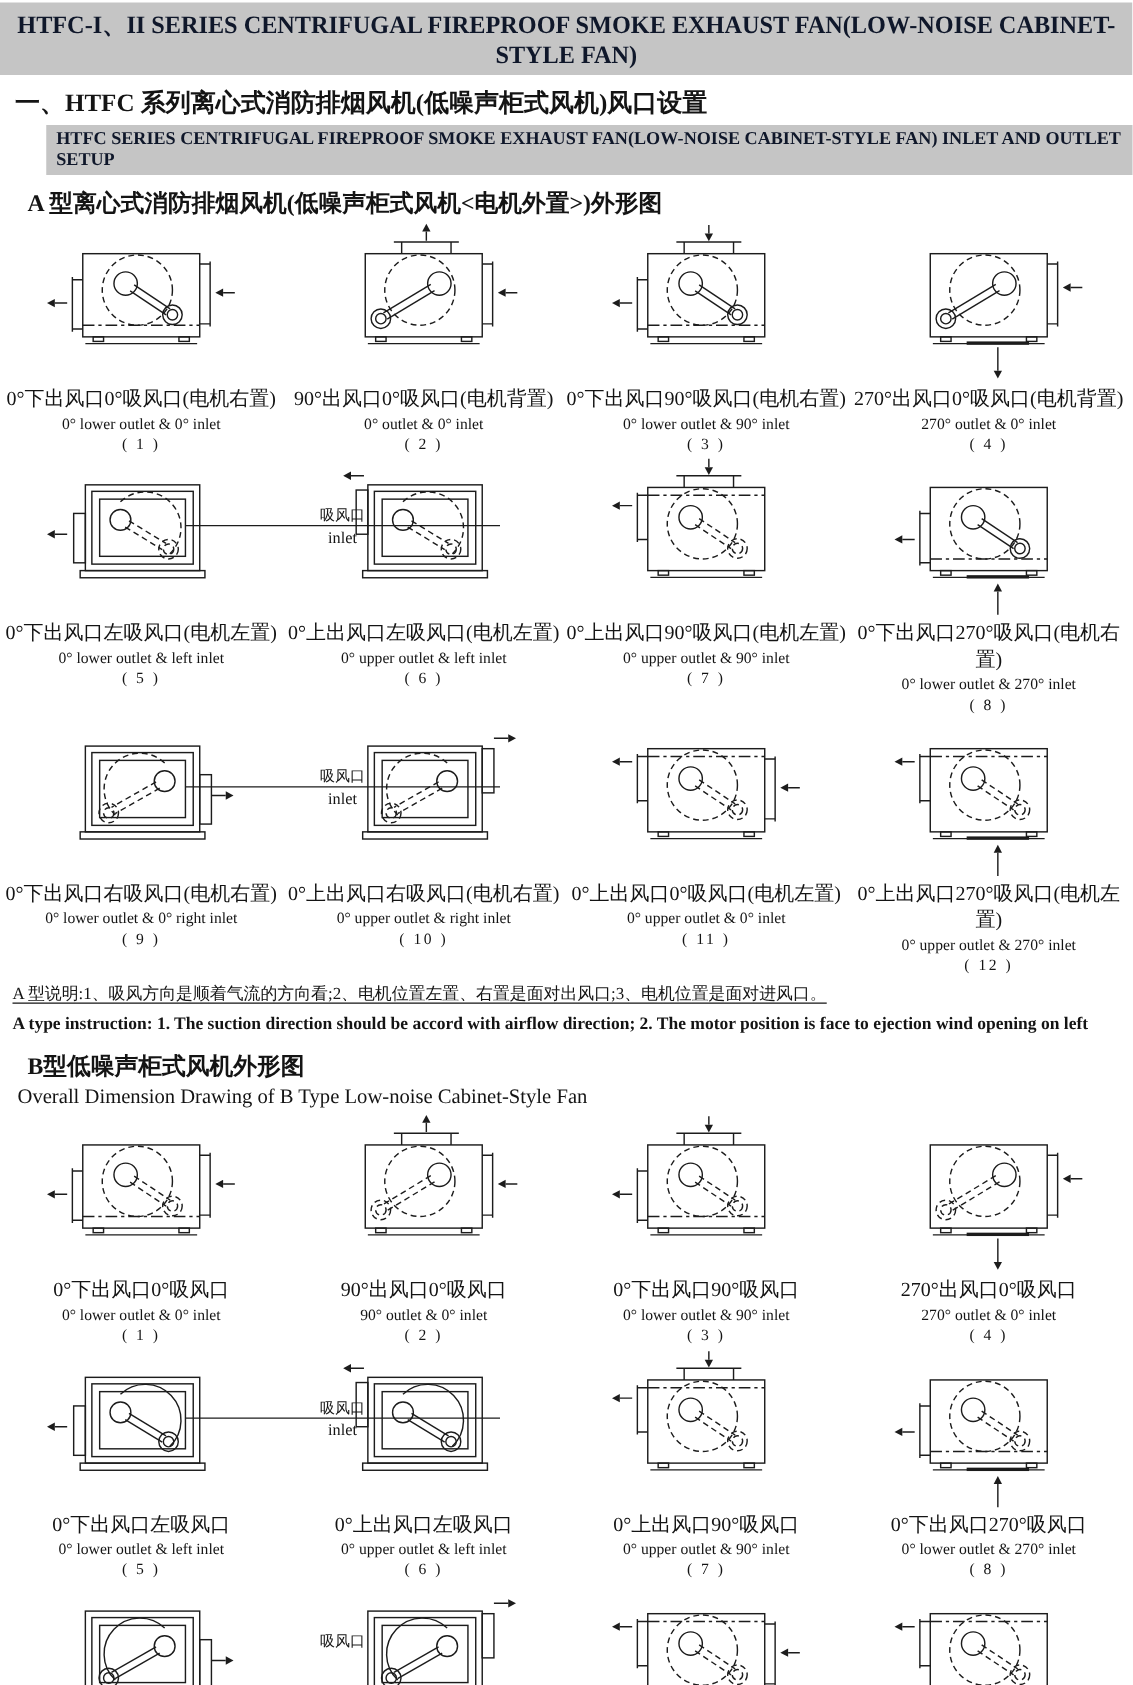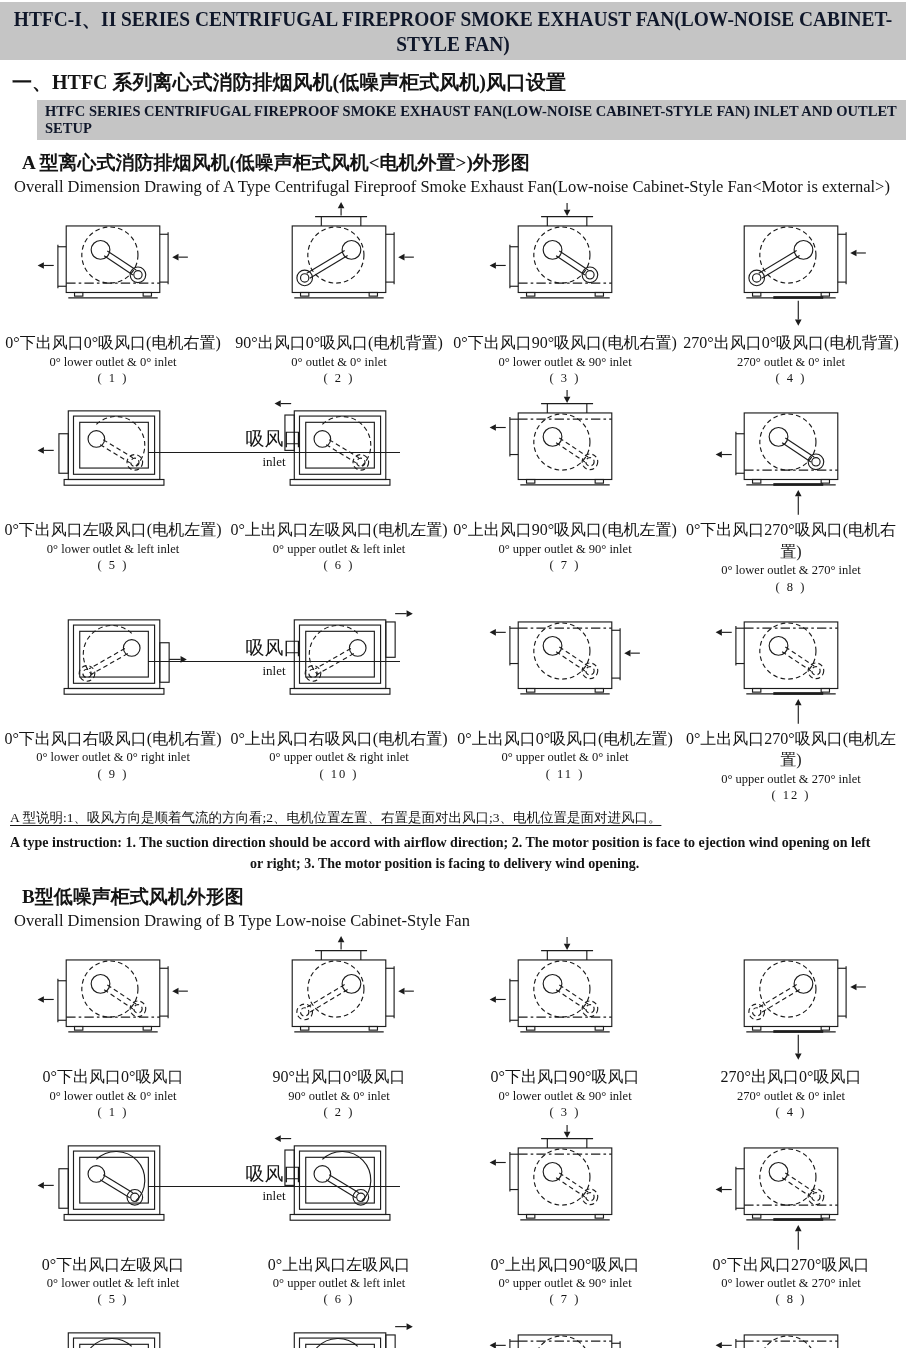--- a/index.html
+++ b/index.html
@@ -19,21 +19,21 @@
 
   .rows{width:906px;}
   .row{display:grid;grid-template-columns:repeat(4,226px);position:relative;}
   .cell{text-align:center;padding-top:2px;}
   .cell svg{display:block;margin:0 auto;}
   .cap-cn{font-size:16px;line-height:1.35;}
   .cap-en{font-size:12.5px;line-height:1.3;}
   .cap-num{font-size:12.5px;letter-spacing:2px;line-height:1.3;}
 
   .callout{position:absolute;left:148px;width:252px;top:42px;text-align:center;pointer-events:none;}
-  .callout-cn{font-size:19px;line-height:1.2;margin-bottom:1px;}
+  .callout-cn{font-size:12px;line-height:1.2;margin-bottom:1px;}
   .callout-line{border-top:1px solid #1c1c1c;height:0;width:100%;}
   .callout-en{font-size:13px;line-height:1.2;margin-top:1px;}
 
   .note{margin:6px 0 2px 10px;}
   .note-cn{font-size:13.5px;text-decoration:underline;text-underline-offset:3px;margin-bottom:5px;}
   .note-en div{font-size:14px;line-height:1.5;font-weight:bold;}
   .note-en .note-en2{margin-left:240px;}
 
   svg.fig line, svg.fig path, svg.fig rect, svg.fig circle, svg.fig polyline{
     stroke:#1c1c1c;fill:none;stroke-width:1.1;
@@ -51,21 +51,20 @@
   </div>
 
   <h2>一、HTFC 系列离心式消防排烟风机(低噪声柜式风机)风口设置</h2>
 
   <div class="banner b2">
     <span>HTFC SERIES CENTRIFUGAL FIREPROOF SMOKE EXHAUST FAN(LOW-NOISE CABINET-STYLE FAN) INLET AND OUTLET SETUP</span>
   </div>
 
   <section>
     <h3>A 型离心式消防排烟风机(低噪声柜式风机&lt;电机外置&gt;)外形图</h3>
-    <div class="h-en">Overall Dimension Drawing of A Type Centrifugal Fireproof Smoke Exhaust Fan(Low-noise Cabinet-Style Fan&lt;Motor is external&gt;)</div>
     <div class="rows">
         <div class="row">
   <div class="cell">
     <svg class="fig" viewBox="0 0 150 126" width="156" height="131">
               <rect x="30" y="24" width="90" height="64"></rect>
               <rect x="38" y="88" width="8" height="3.5"></rect>
               <rect x="104" y="88" width="8" height="3.5"></rect>
               <line x1="32" y1="93.2" x2="118" y2="93.2"></line>
               <circle cx="72" cy="52" r="27" stroke-dasharray="4.5 3"></circle>
               <path d="M30,79 H120" stroke-dasharray="9 3 2.5 3"></path>
@@ -381,21 +380,20 @@
     <div class="cap-cn">0°上出风口270°吸风口(电机左置)</div>
     <div class="cap-en">0° upper outlet &amp; 270° inlet</div>
     <div class="cap-num">( 12 )</div>
   </div>
 </div>
       </div>
     <div class="note">
       <div class="note-cn">A 型说明:1、吸风方向是顺着气流的方向看;2、电机位置左置、右置是面对出风口;3、电机位置是面对进风口。</div>
       <div class="note-en">
         <div>A type instruction: 1. The suction direction should be accord with airflow direction; 2. The motor position is face to ejection wind opening on left</div>
-        <div class="note-en2">or right; 3. The motor position is facing to delivery wind opening.</div>
       </div>
     </div>
   </section>
 
   <section>
     <h3>B型低噪声柜式风机外形图</h3>
     <div class="h-en">Overall Dimension Drawing of B Type Low-noise Cabinet-Style Fan</div>
     <div class="rows">
         <div class="row">
   <div class="cell">

